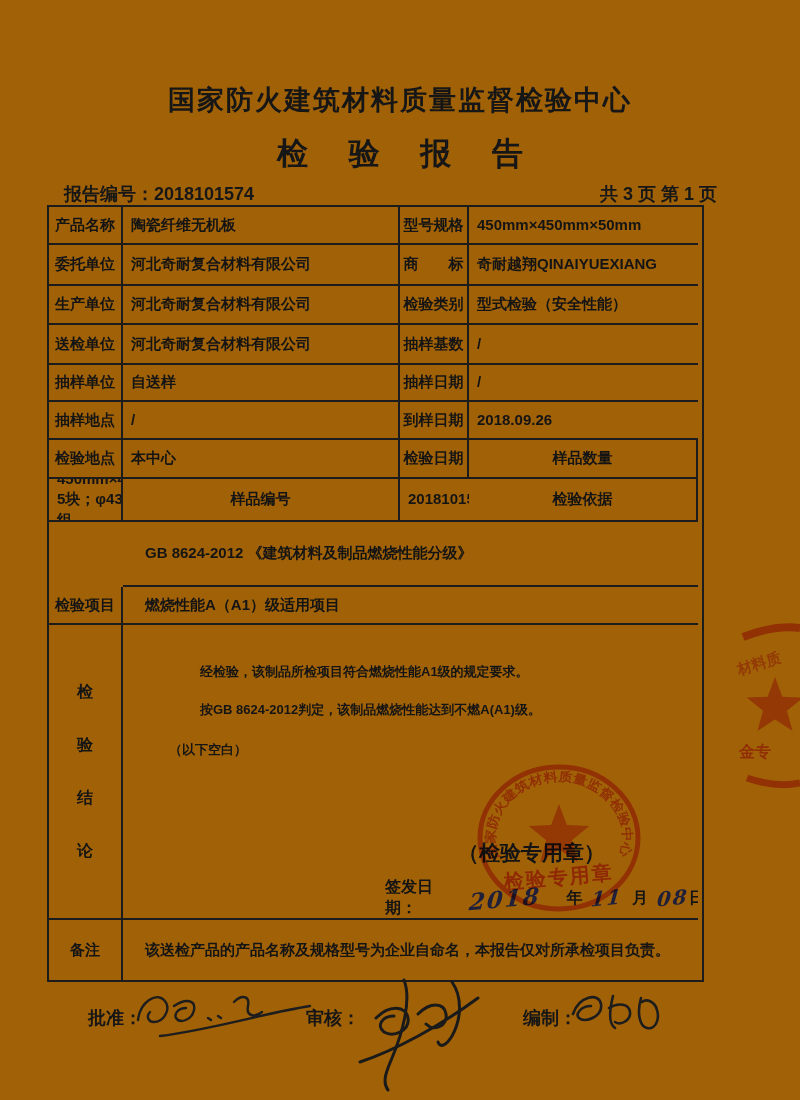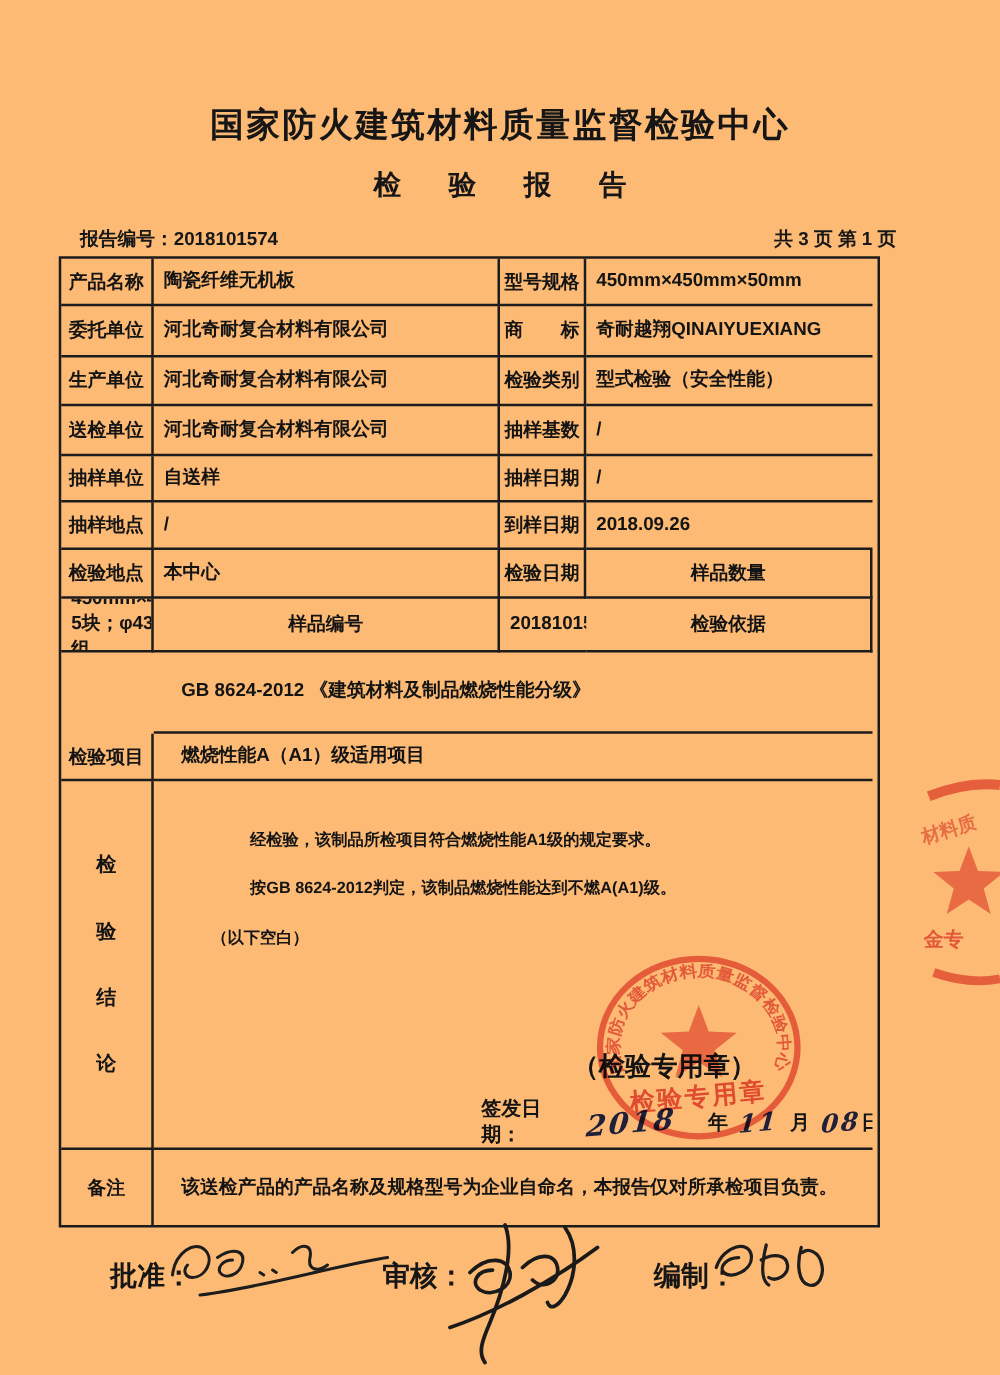--- a/index.html
+++ b/index.html
@@ -4,36 +4,36 @@
 <style>
   * { margin:0; padding:0; box-sizing:border-box; }
   html,body { width:800px; height:1100px; }
   body {
     background:#ffffff;
     font-family:"Liberation Sans","DejaVu Sans",sans-serif;
     color:#1b1b1b;
     position:relative;
     overflow:hidden;
   }
-  .page { position:absolute; inset:0; background:#fdba74; }
+  .page { position:absolute; inset:0; background:#a16207; }
 
   .title1 {
     position:absolute; top:82px; left:0; width:100%;
     text-align:center; font-size:27px; font-weight:bold;
     letter-spacing:2px; color:#161616;
   }
   .title2 {
     position:absolute; top:133px; left:0; width:100%;
-    text-align:center; font-size:22px; font-weight:bold;
+    text-align:center; font-size:31px; font-weight:bold;
     letter-spacing:16px; text-indent:16px; color:#161616;
   }
   .meta-row {
     position:absolute; top:182px; left:64px; width:653px;
     display:flex; justify-content:space-between;
-    font-size:15px; font-weight:bold; color:#171717;
+    font-size:18px; font-weight:bold; color:#171717;
   }
 
   .report-table {
     position:absolute; top:205px; left:47px;
     width:657px;
     display:grid;
     grid-template-columns:74px 277px 69px 229px;
     grid-template-rows:38px 41px 39px 40px 37px 38px 39px 43px 65px 38px 295px 60px;
     border:2px solid #1c1c1c;
     background:transparent;
@@ -84,21 +84,21 @@
   }
   .edge-stamp {
     position:absolute; left:725px; top:615px;
     mix-blend-mode:multiply; opacity:.9;
   }
 
   .footer {
     position:absolute; left:0; top:996px; width:100%; height:104px;
   }
   .sig-label {
-    position:absolute; font-size:22px; font-weight:bold; color:#161616;
+    position:absolute; font-size:18px; font-weight:bold; color:#161616;
   }
   .lab-approve { left:88px;  top:10px; }
   .lab-review  { left:306px; top:10px; }
   .lab-compile { left:523px; top:10px; }
   .sig-svg { position:absolute; }
   .sig1 { left:130px; top:-12px; }
   .sig2 { left:352px; top:-22px; }
   .sig3 { left:565px; top:-12px; }
 </style>
 </head>

